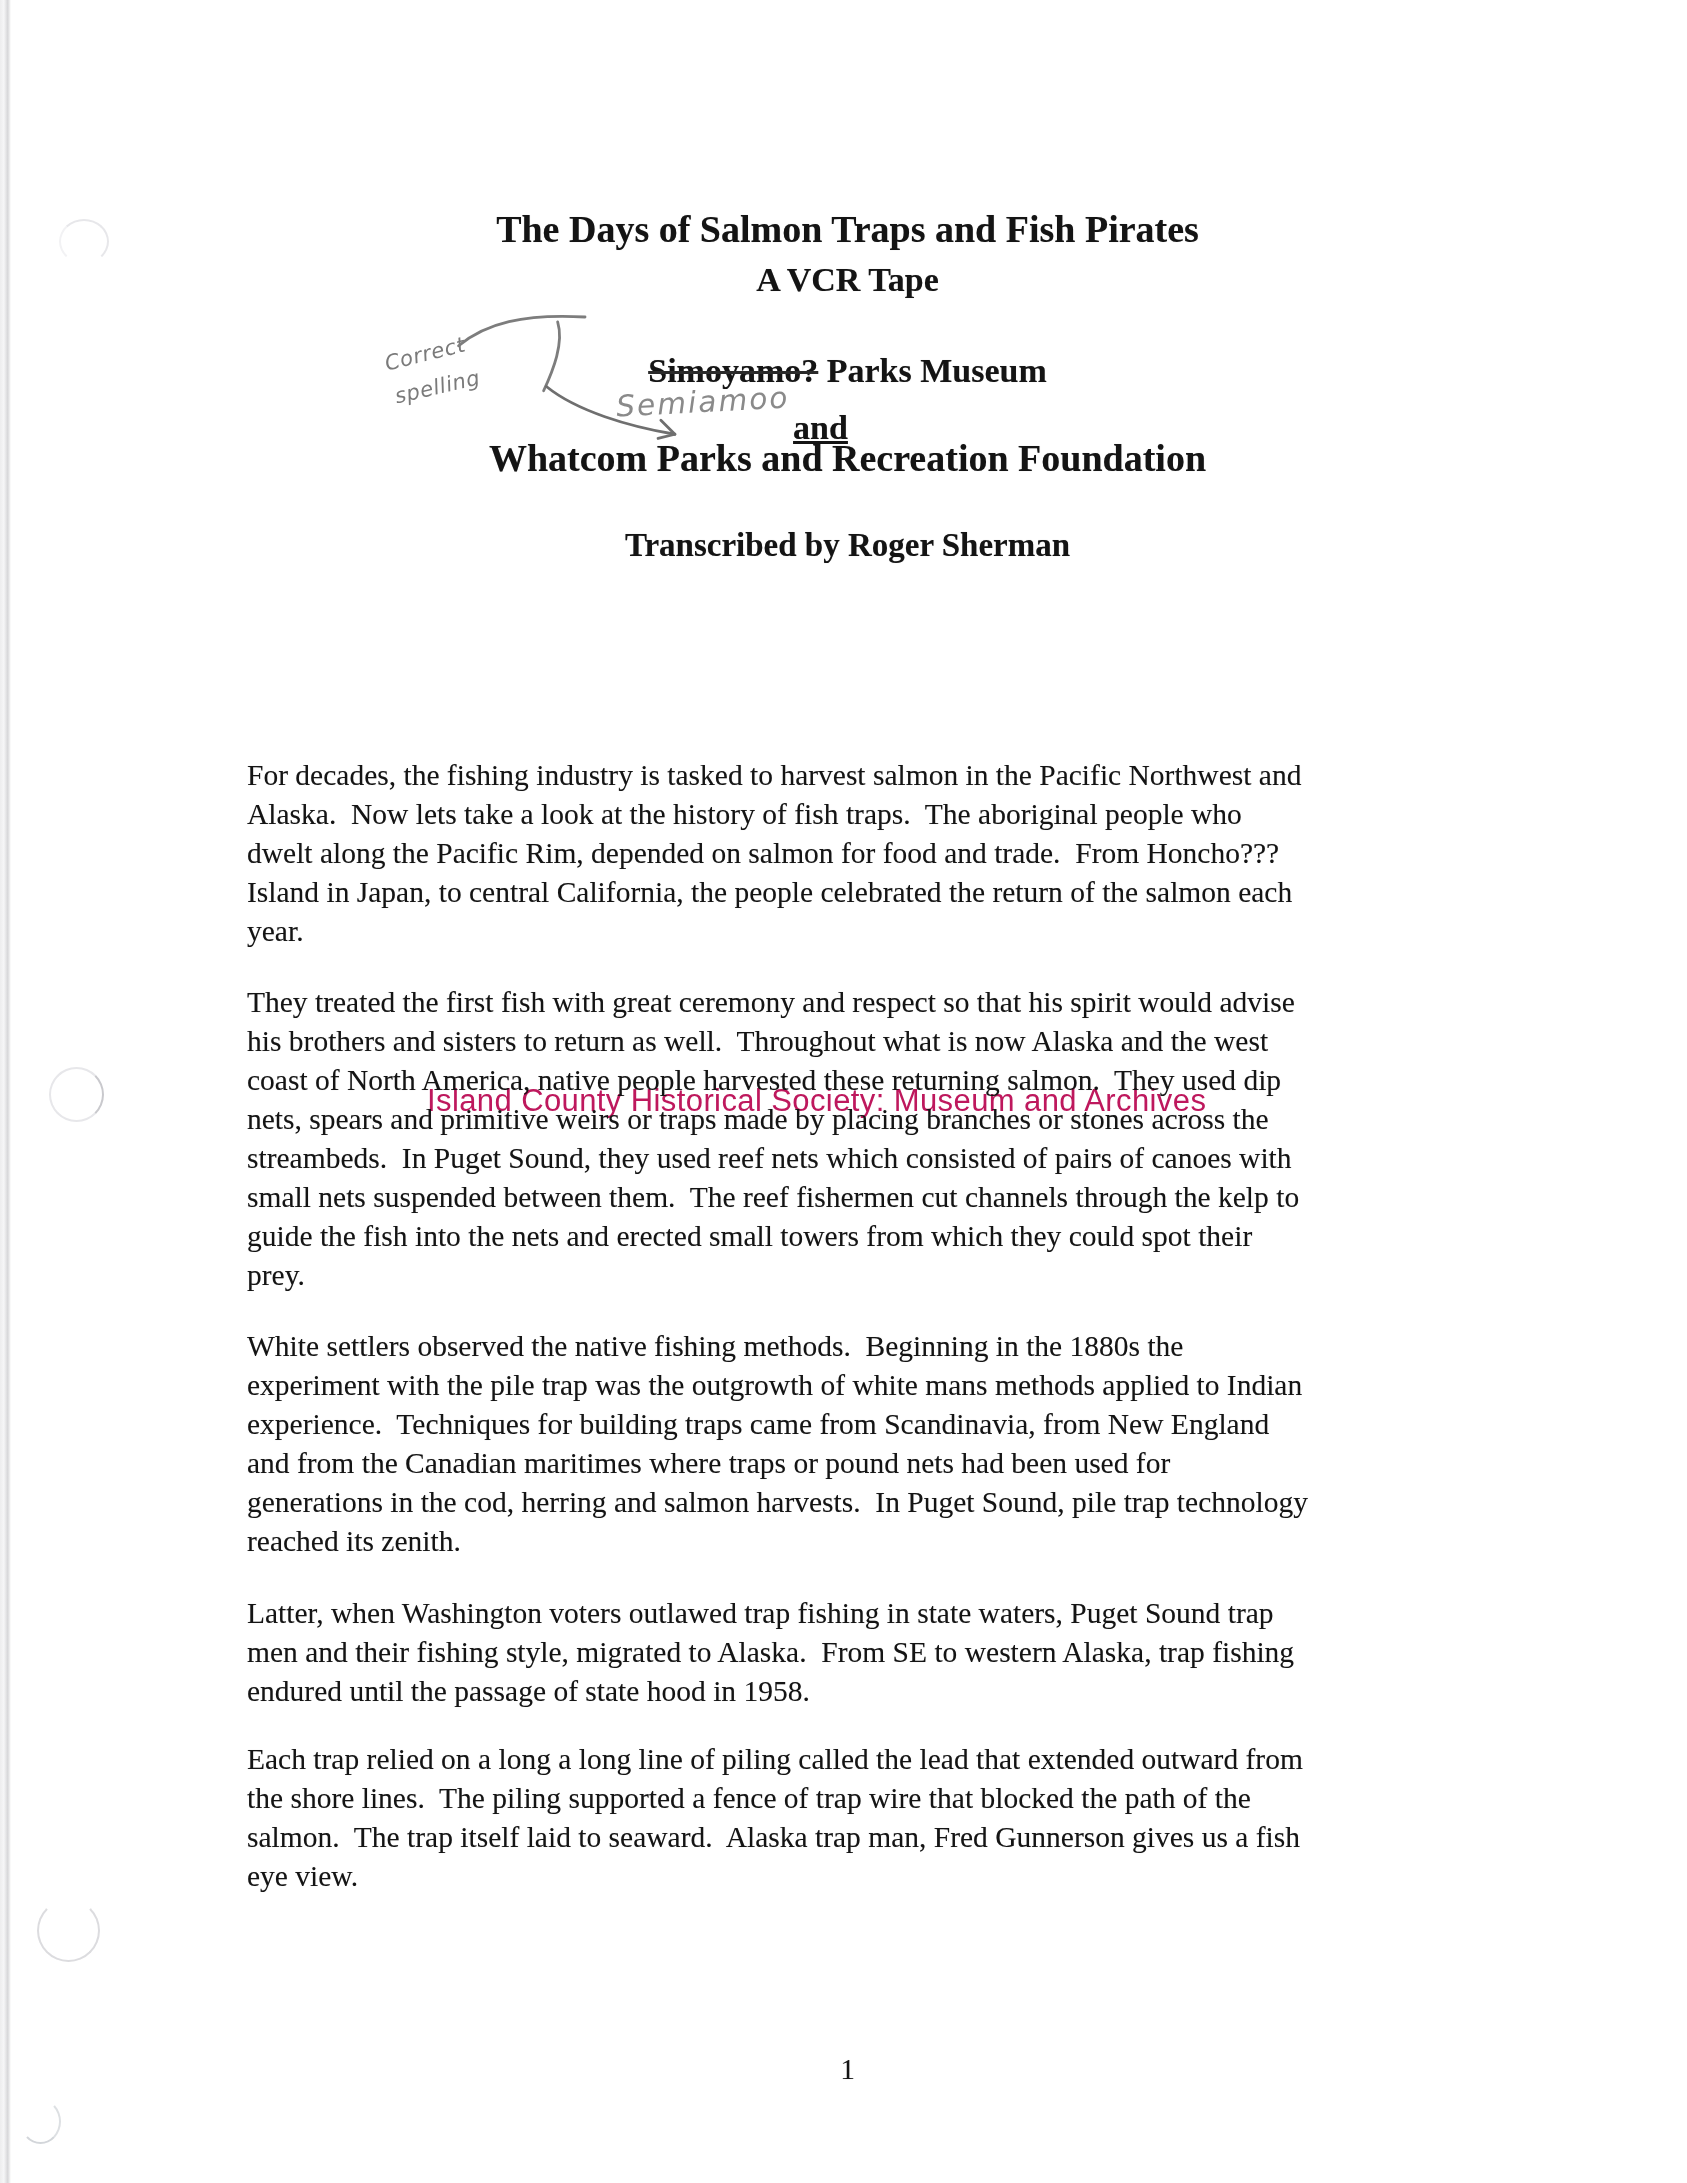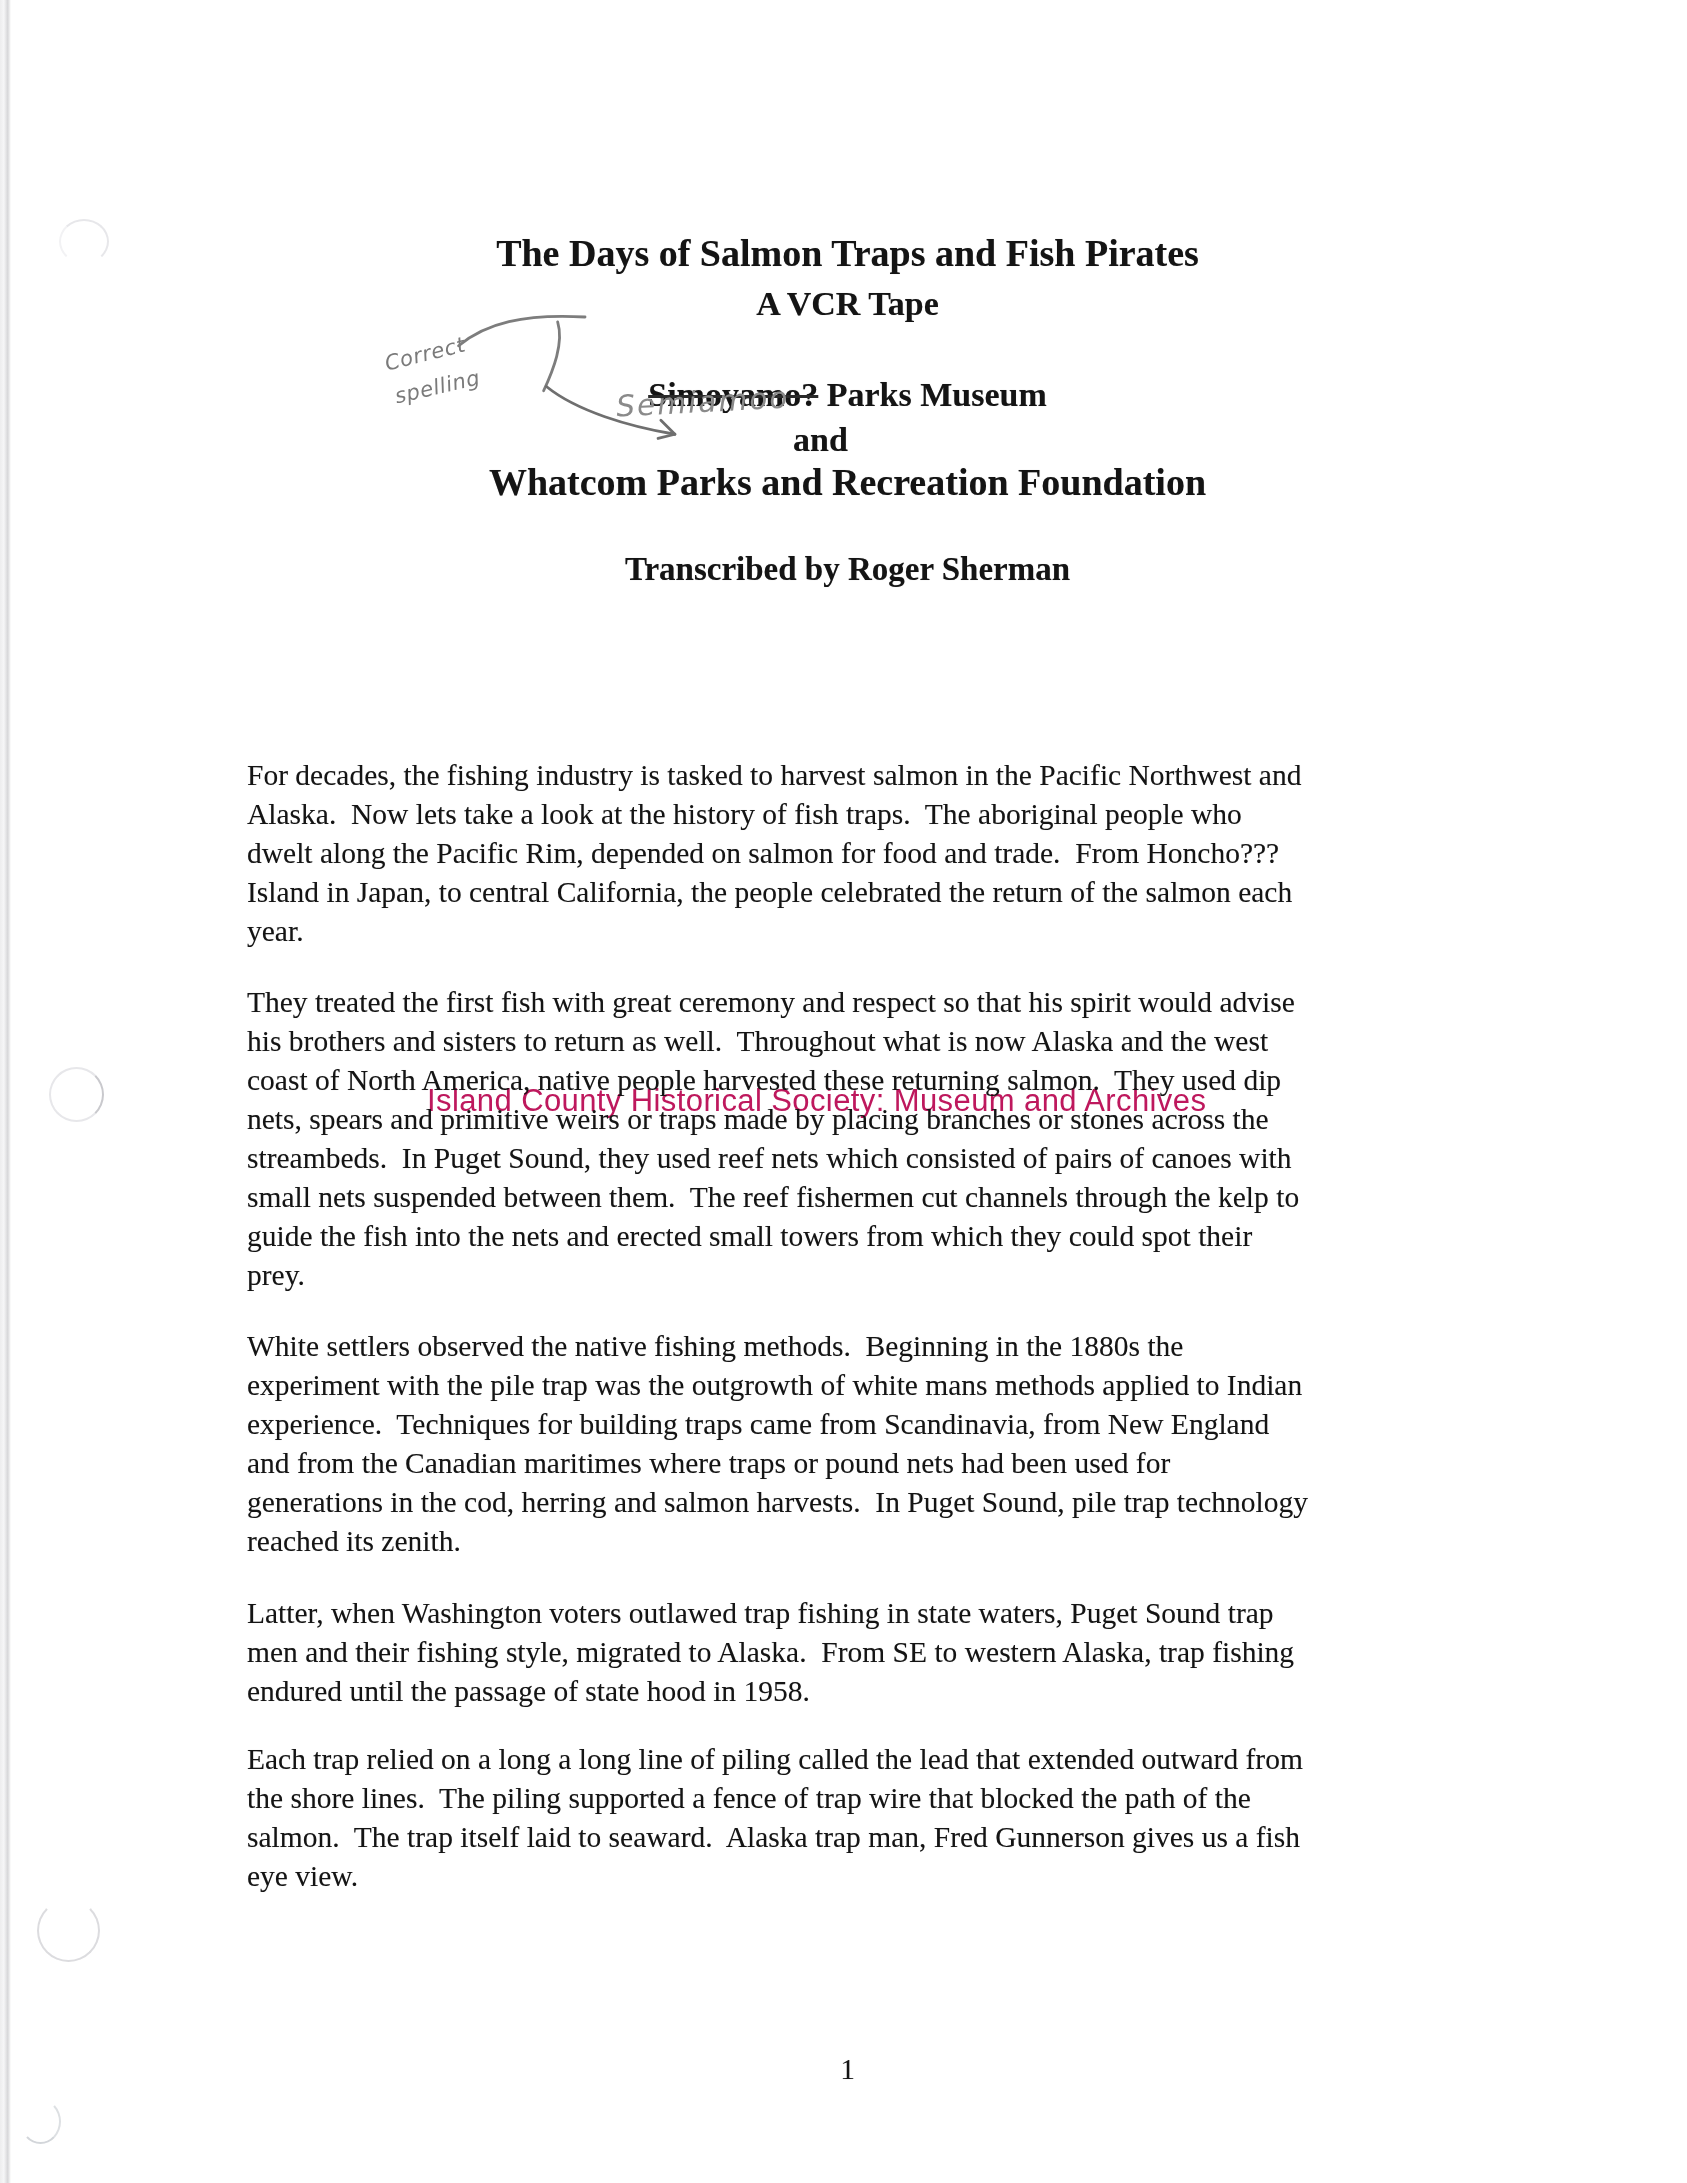--- a/index.html
+++ b/index.html
@@ -57,21 +57,20 @@
   .header-line {
     position: absolute;
     left: 243px;
     width: 1209px;
     text-align: center;
     font-weight: bold;
     line-height: 1.15;
     text-shadow: 0 0 0.7px rgba(0,0,0,0.35);
     z-index: 2;
     white-space: nowrap;
-    margin-top: 24px;
   }
   .t-main  { font-size: 38px; }
   .t-sub   { font-size: 34px; }
   .t-cred  { font-size: 33px; }
   .struck {
     text-decoration: line-through;
     text-decoration-thickness: 2.8px;
     text-decoration-color: #2a2a2a;
   }
   
@@ -134,21 +133,21 @@
   <div class="punch-hole hole-top"></div>
   <div class="punch-hole hole-mid"></div>
   <div class="punch-hole hole-bottom"></div>
   <div class="corner-mark"></div>
 
   <div class="watermark">Island County Historical Society: Museum and Archives</div>
 
   <div class="header-line t-main" style="top:208px;">The Days of Salmon Traps and Fish Pirates</div>
   <div class="header-line t-sub" style="top:260px;">A VCR Tape</div>
   <div class="header-line t-sub" style="top:351px;"><span class="struck">Simoyamo?</span><span> Parks Museum</span></div>
-  <div class="header-line t-sub" style="top:396px; transform: translateX(-27px);">and</div>
+  <div class="header-line t-sub" style="top:408px; transform: translateX(-27px); text-decoration: underline;">and</div>
   <div class="header-line t-main" style="top:437px;">Whatcom Parks and Recreation Foundation</div>
   <div class="header-line t-cred" style="top:527px;">Transcribed by Roger Sherman</div>
 
   <div class="hand hand-correct">Correct</div>
   <div class="hand hand-spelling">spelling</div>
   <div class="hand hand-semiamoo">Semiamoo</div>
   <svg class="flourish-svg" width="323" height="162" viewBox="0 0 460 230">
     <path d="M 112 62 C 150 30 205 16 292 21" fill="none" stroke="#7d7d7d" stroke-width="4" stroke-linecap="round"></path>
     <path d="M 253 28 C 262 58 247 96 233 126" fill="none" stroke="#7d7d7d" stroke-width="4" stroke-linecap="round"></path>
     <path d="M 237 120 C 280 155 355 177 420 188" fill="none" stroke="#6f6f6f" stroke-width="4" stroke-linecap="round"></path>

